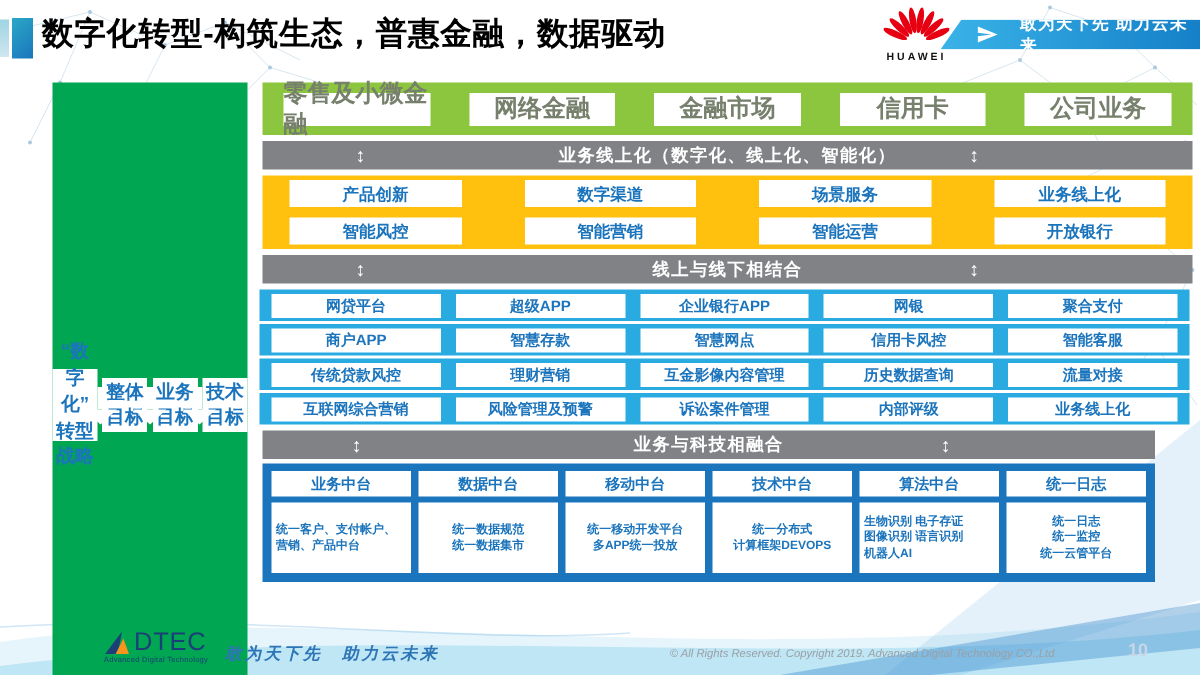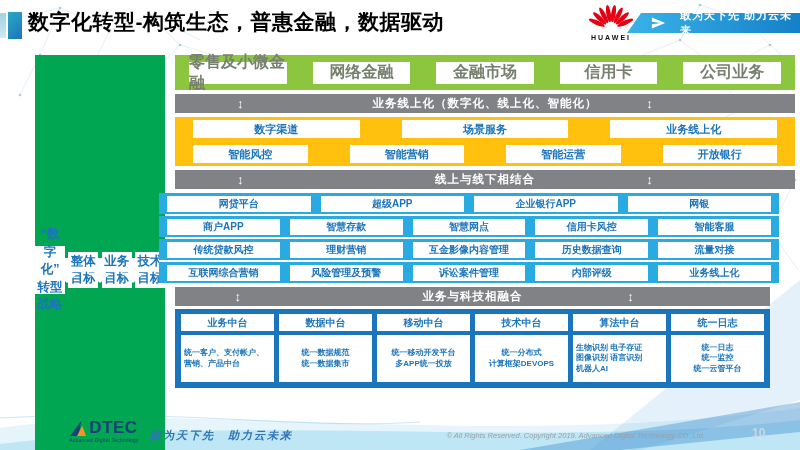--- a/index.html
+++ b/index.html
@@ -50,40 +50,40 @@
   #bar1 { top:94px; width:620px; }
   #bar2 { top:170px; width:620px; }
   #bar3 { top:287px; width:595px; }
 
   .yellow-sec { position:absolute; left:175px; top:117px; width:620px; height:49px; background:#FFC10E;
     display:flex; flex-direction:column; justify-content:center; gap:7px; padding:0 18px; z-index:1; }
   .yrow { display:flex; gap:42px; }
   .yrow .wbox { flex:1; height:18px; background:#fff; color:#1C75BC; font-size:11px; font-weight:600;
     display:flex; align-items:center; justify-content:center; }
 
-  .blue-strips { position:absolute; left:159px; top:193px; width:620px; display:flex;
+  .blue-strips { position:absolute; left:173px; top:193px; width:620px; display:flex;
     flex-direction:column; gap:2px; z-index:1; }
   .strip { height:21px; background:#29ABE2; display:flex; align-items:center; gap:10px; padding:0 8px; }
   .strip .wbox { flex:1; height:16px; background:#fff; color:#1C75BC; font-size:10px; font-weight:600;
     display:flex; align-items:center; justify-content:center; white-space:nowrap; }
 
   .platform-panel { position:absolute; left:175px; top:309px; width:595px; height:79px; background:#1B75BC;
     display:flex; gap:5px; padding:5px 6px 6px; z-index:1; }
   .pcol { flex:1; display:flex; flex-direction:column; }
   .pcol .ptitle { height:17px; background:#fff; color:#1C75BC; font-size:10px; font-weight:700;
     display:flex; align-items:center; justify-content:center; margin-bottom:4px; }
   .pcol .pcontent { flex:1; background:#fff; color:#1C75BC; font-size:8px; font-weight:600;
     display:flex; align-items:center; justify-content:center; text-align:center;
     white-space:pre-line; line-height:1.3; padding:2px 3px; }
   .pcol:nth-child(1) .pcontent, .pcol:nth-child(5) .pcontent { text-align:left; justify-content:flex-start; }
 
   
   .dtec { position:absolute; left:62px; top:419px; width:84px; text-align:center; z-index:2; }
   .dtec .logo-line { display:flex; align-items:flex-end; justify-content:center; gap:2px; }
-  .dtec .logo-text { font-size:17px; font-weight:700; color:#1b3f77; letter-spacing:0.5px; line-height:1; }
+  .dtec .logo-text { font-size:17px; font-weight:400; color:#1b3f77; letter-spacing:0.5px; line-height:1; }
   .dtec .logo-sub { font-size:5px; color:#1b3f77; margin-top:1px; letter-spacing:0.2px; }
   .tagline { position:absolute; left:150px; top:428px; font-size:11px; font-weight:700; font-style:italic;
     color:#2e75b6; letter-spacing:2px; z-index:2; }
   .copyright { position:absolute; left:440px; top:431px; width:263px; text-align:right;
     font-size:7.5px; font-style:italic; color:#9aa0a6; z-index:2; }
   .page-num { position:absolute; left:752px; top:426px; font-size:12px; font-weight:700;
     color:#c9d6e6; z-index:2; }
 </style>
 </head>
 <body>
@@ -172,20 +172,21 @@
   </div>
 
   <div class="gray-bar" id="bar1">
     <span class="ud l">↕</span>
     <span>业务线上化（数字化、线上化、智能化）</span>
     <span class="ud r">↕</span>
   </div>
 
   <div class="yellow-sec">
     <div class="yrow">
+      <div class="wbox">产品创新</div>
       <div class="wbox">数字渠道</div>
       <div class="wbox">场景服务</div>
       <div class="wbox">业务线上化</div>
     </div>
     <div class="yrow">
       <div class="wbox">智能风控</div>
       <div class="wbox">智能营销</div>
       <div class="wbox">智能运营</div>
       <div class="wbox">开放银行</div>
     </div>
@@ -196,20 +197,21 @@
     <span>线上与线下相结合</span>
     <span class="ud r">↕</span>
   </div>
 
   <div class="blue-strips">
     <div class="strip">
       <div class="wbox">网贷平台</div>
       <div class="wbox">超级APP</div>
       <div class="wbox">企业银行APP</div>
       <div class="wbox">网银</div>
+      <div class="wbox">聚合支付</div>
     </div>
     <div class="strip">
       <div class="wbox">商户APP</div>
       <div class="wbox">智慧存款</div>
       <div class="wbox">智慧网点</div>
       <div class="wbox">信用卡风控</div>
       <div class="wbox">智能客服</div>
     </div>
     <div class="strip">
       <div class="wbox">传统贷款风控</div>

